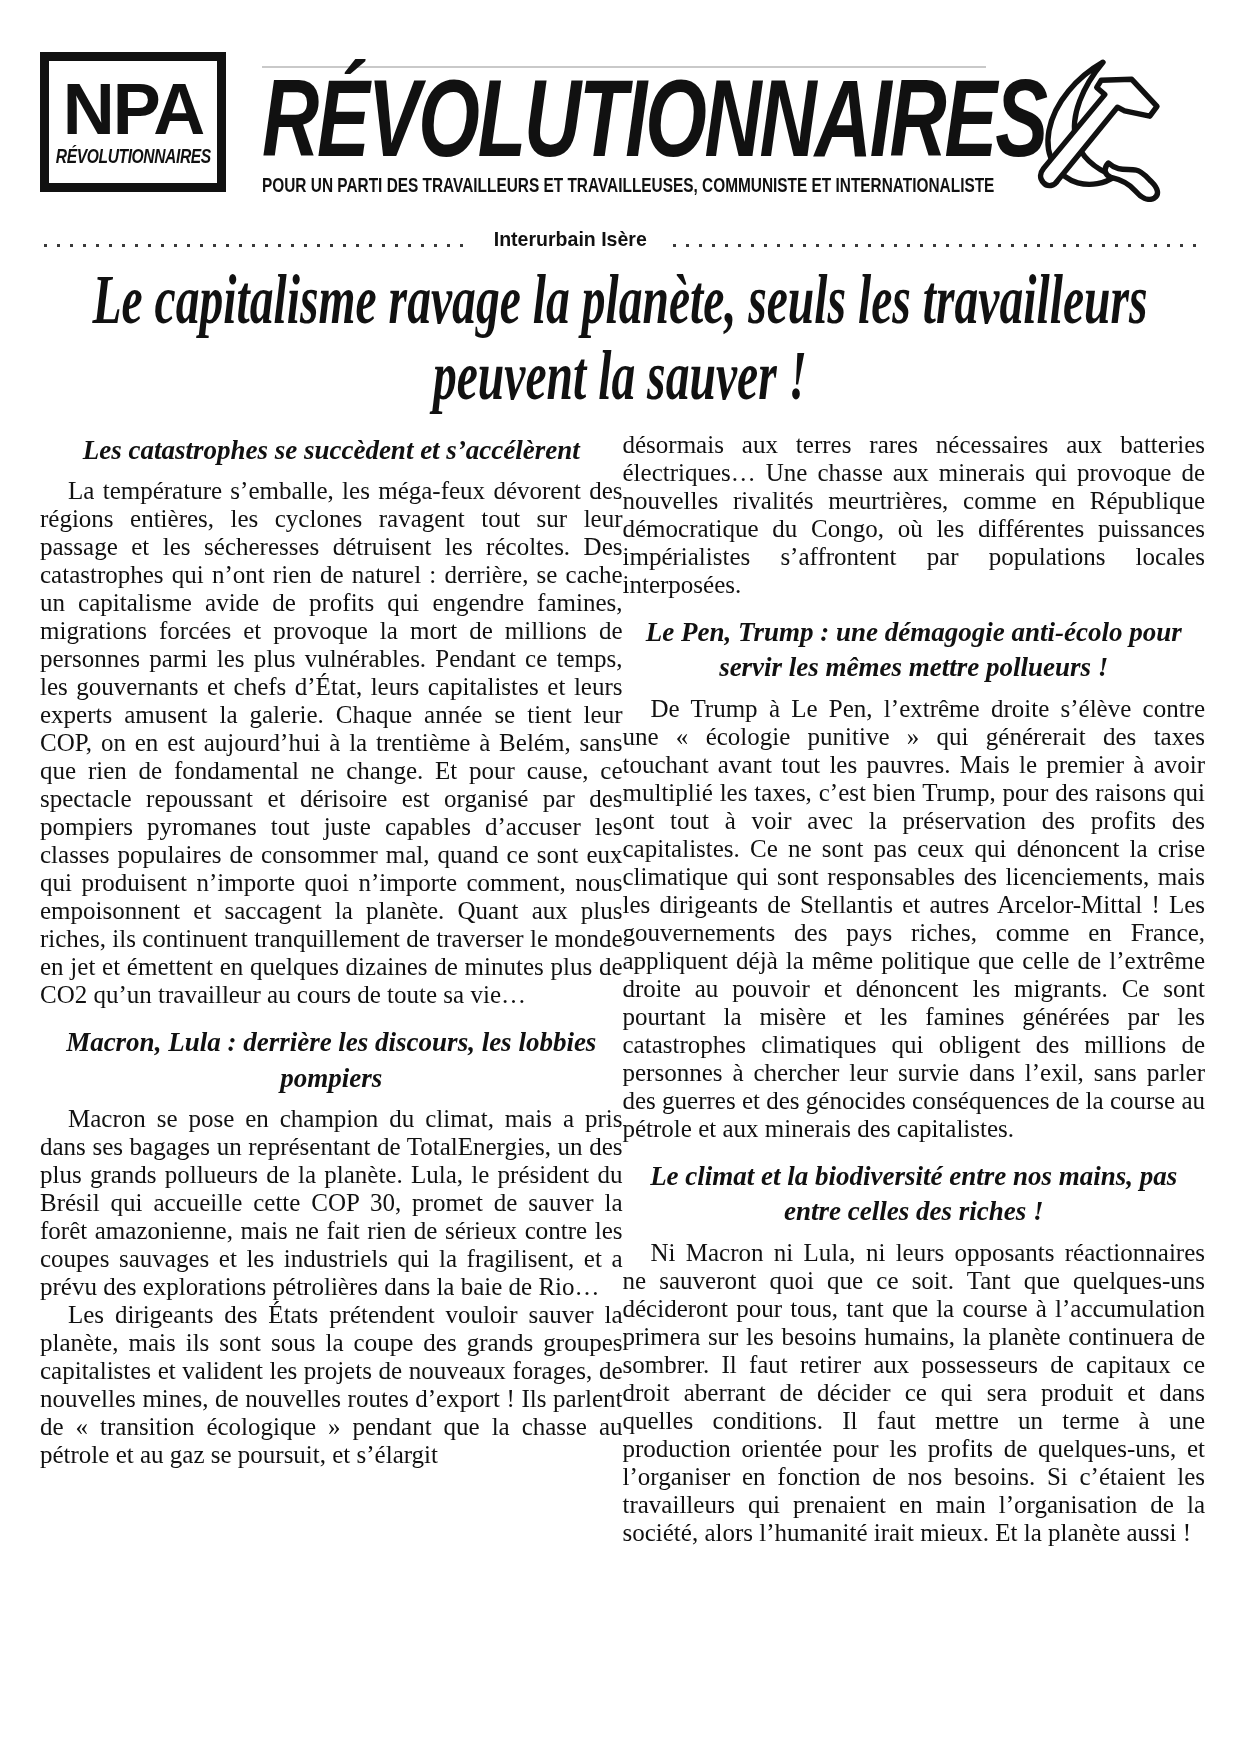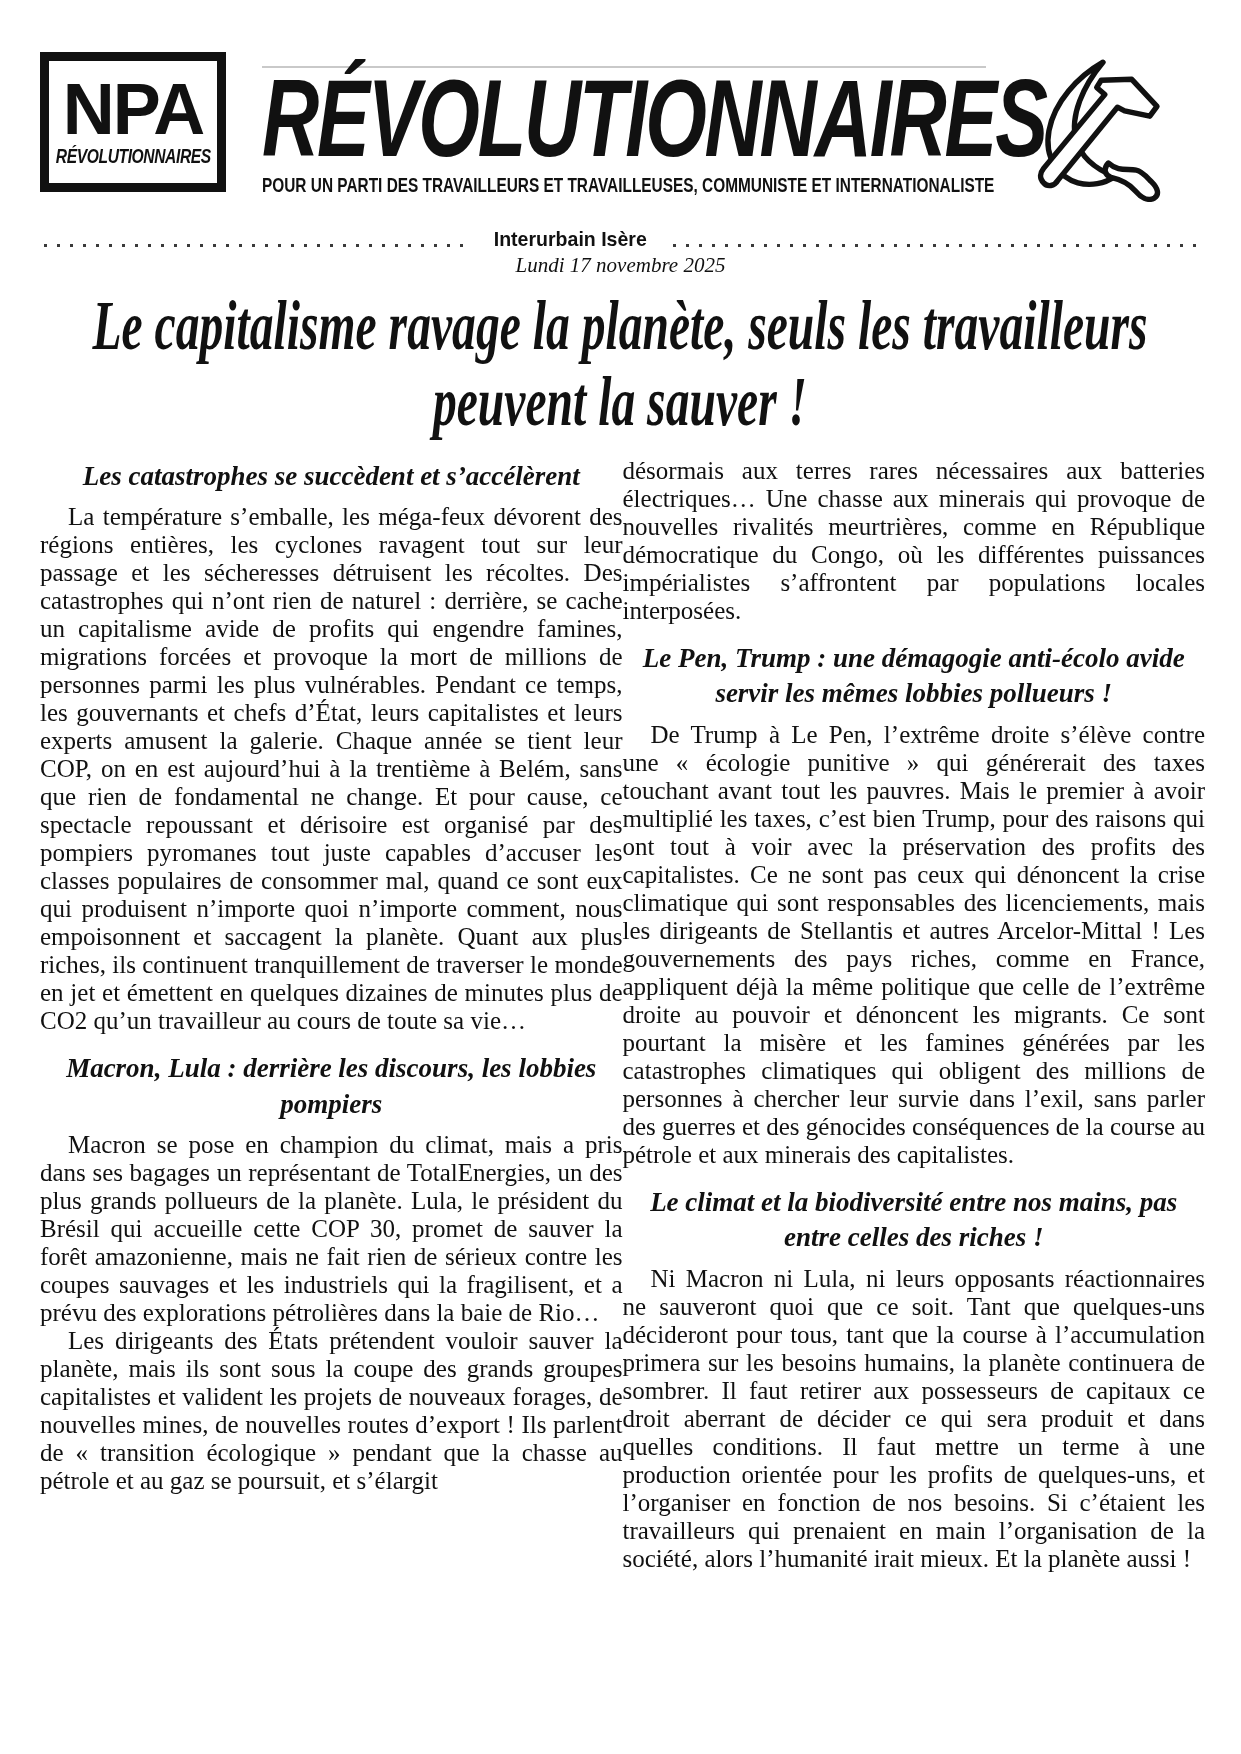--- a/index.html
+++ b/index.html
@@ -167,34 +167,33 @@
         <path d="M 14,126 L 82,44 L 73,36 L 78,28 L 112,27 L 140,57 L 132,68 L 104,62 L 96,58 L 30,139 C 26,146 18,147 14,142 C 9,137 10,131 14,126 Z"></path>
       </g>
     </svg>
   </header>
 
   <div class="edition-row">
     <div class="dots left"></div>
     <div class="edition-location">Interurbain Isère</div>
     <div class="dots right"></div>
   </div>
-  <div class="edition-date">Lundi 17 novembre 2025</div>
 
   <h1 class="headline">Le capitalisme ravage la planète, seuls les travailleurs peuvent la sauver !</h1>
 
   <main class="article">
     <div class="col">
       <h2 class="section-heading">Les catastrophes se succèdent et s’accélèrent</h2>
       <p>La température s’emballe, les méga-feux dévorent des régions entières, les cyclones ravagent tout sur leur passage et les sécheresses détruisent les récoltes. Des catastrophes qui n’ont rien de naturel : derrière, se cache un capitalisme avide de profits qui engendre famines, migrations forcées et provoque la mort de millions de personnes parmi les plus vulnérables. Pendant ce temps, les gouvernants et chefs d’État, leurs capitalistes et leurs experts amusent la galerie. Chaque année se tient leur COP, on en est aujourd’hui à la trentième à Belém, sans que rien de fondamental ne change. Et pour cause, ce spectacle repoussant et dérisoire est organisé par des pompiers pyromanes tout juste capables d’accuser les classes populaires de consommer mal, quand ce sont eux qui produisent n’importe quoi n’importe comment, nous empoisonnent et saccagent la planète. Quant aux plus riches, ils continuent tranquillement de traverser le monde en jet et émettent en quelques dizaines de minutes plus de CO2 qu’un travailleur au cours de toute sa vie…</p>
       <h2 class="section-heading">Macron, Lula : derrière les discours, les lobbies pompiers</h2>
       <p>Macron se pose en champion du climat, mais a pris dans ses bagages un représentant de TotalEnergies, un des plus grands pollueurs de la planète. Lula, le président du Brésil qui accueille cette COP 30, promet de sauver la forêt amazonienne, mais ne fait rien de sérieux contre les coupes sauvages et les industriels qui la fragilisent, et a prévu des explorations pétrolières dans la baie de Rio…</p>
       <p>Les dirigeants des États prétendent vouloir sauver la planète, mais ils sont sous la coupe des grands groupes capitalistes et valident les projets de nouveaux forages, de nouvelles mines, de nouvelles routes d’export ! Ils parlent de « transition écologique » pendant que la chasse au pétrole et au gaz se poursuit, et s’élargit</p>
     </div>
     <div class="col">
       <p class="noindent">désormais aux terres rares nécessaires aux batteries électriques… Une chasse aux minerais qui provoque de nouvelles rivalités meurtrières, comme en République démocratique du Congo, où les différentes puissances impérialistes s’affrontent par populations locales interposées.</p>
-      <h2 class="section-heading">Le Pen, Trump : une démagogie anti-écolo avide servir les mêmes lobbies pollueurs !</h2>
+      <h2 class="section-heading">Le Pen, Trump : une démagogie anti-écolo pour servir les mêmes mettre pollueurs !</h2>
       <p>De Trump à Le Pen, l’extrême droite s’élève contre une « écologie punitive » qui générerait des taxes touchant avant tout les pauvres. Mais le premier à avoir multiplié les taxes, c’est bien Trump, pour des raisons qui ont tout à voir avec la préservation des profits des capitalistes. Ce ne sont pas ceux qui dénoncent la crise climatique qui sont responsables des licenciements, mais les dirigeants de Stellantis et autres Arcelor-Mittal ! Les gouvernements des pays riches, comme en France, appliquent déjà la même politique que celle de l’extrême droite au pouvoir et dénoncent les migrants. Ce sont pourtant la misère et les famines générées par les catastrophes climatiques qui obligent des millions de personnes à chercher leur survie dans l’exil, sans parler des guerres et des génocides conséquences de la course au pétrole et aux minerais des capitalistes.</p>
       <h2 class="section-heading">Le climat et la biodiversité entre nos mains, pas entre celles des riches !</h2>
       <p>Ni Macron ni Lula, ni leurs opposants réactionnaires ne sauveront quoi que ce soit. Tant que quelques-uns décideront pour tous, tant que la course à l’accumulation primera sur les besoins humains, la planète continuera de sombrer. Il faut retirer aux possesseurs de capitaux ce droit aberrant de décider ce qui sera produit et dans quelles conditions. Il faut mettre un terme à une production orientée pour les profits de quelques-uns, et l’organiser en fonction de nos besoins. Si c’étaient les travailleurs qui prenaient en main l’organisation de la société, alors l’humanité irait mieux. Et la planète aussi !</p>
     </div>
   </main>
 
 </div>
 
 </body></html>

